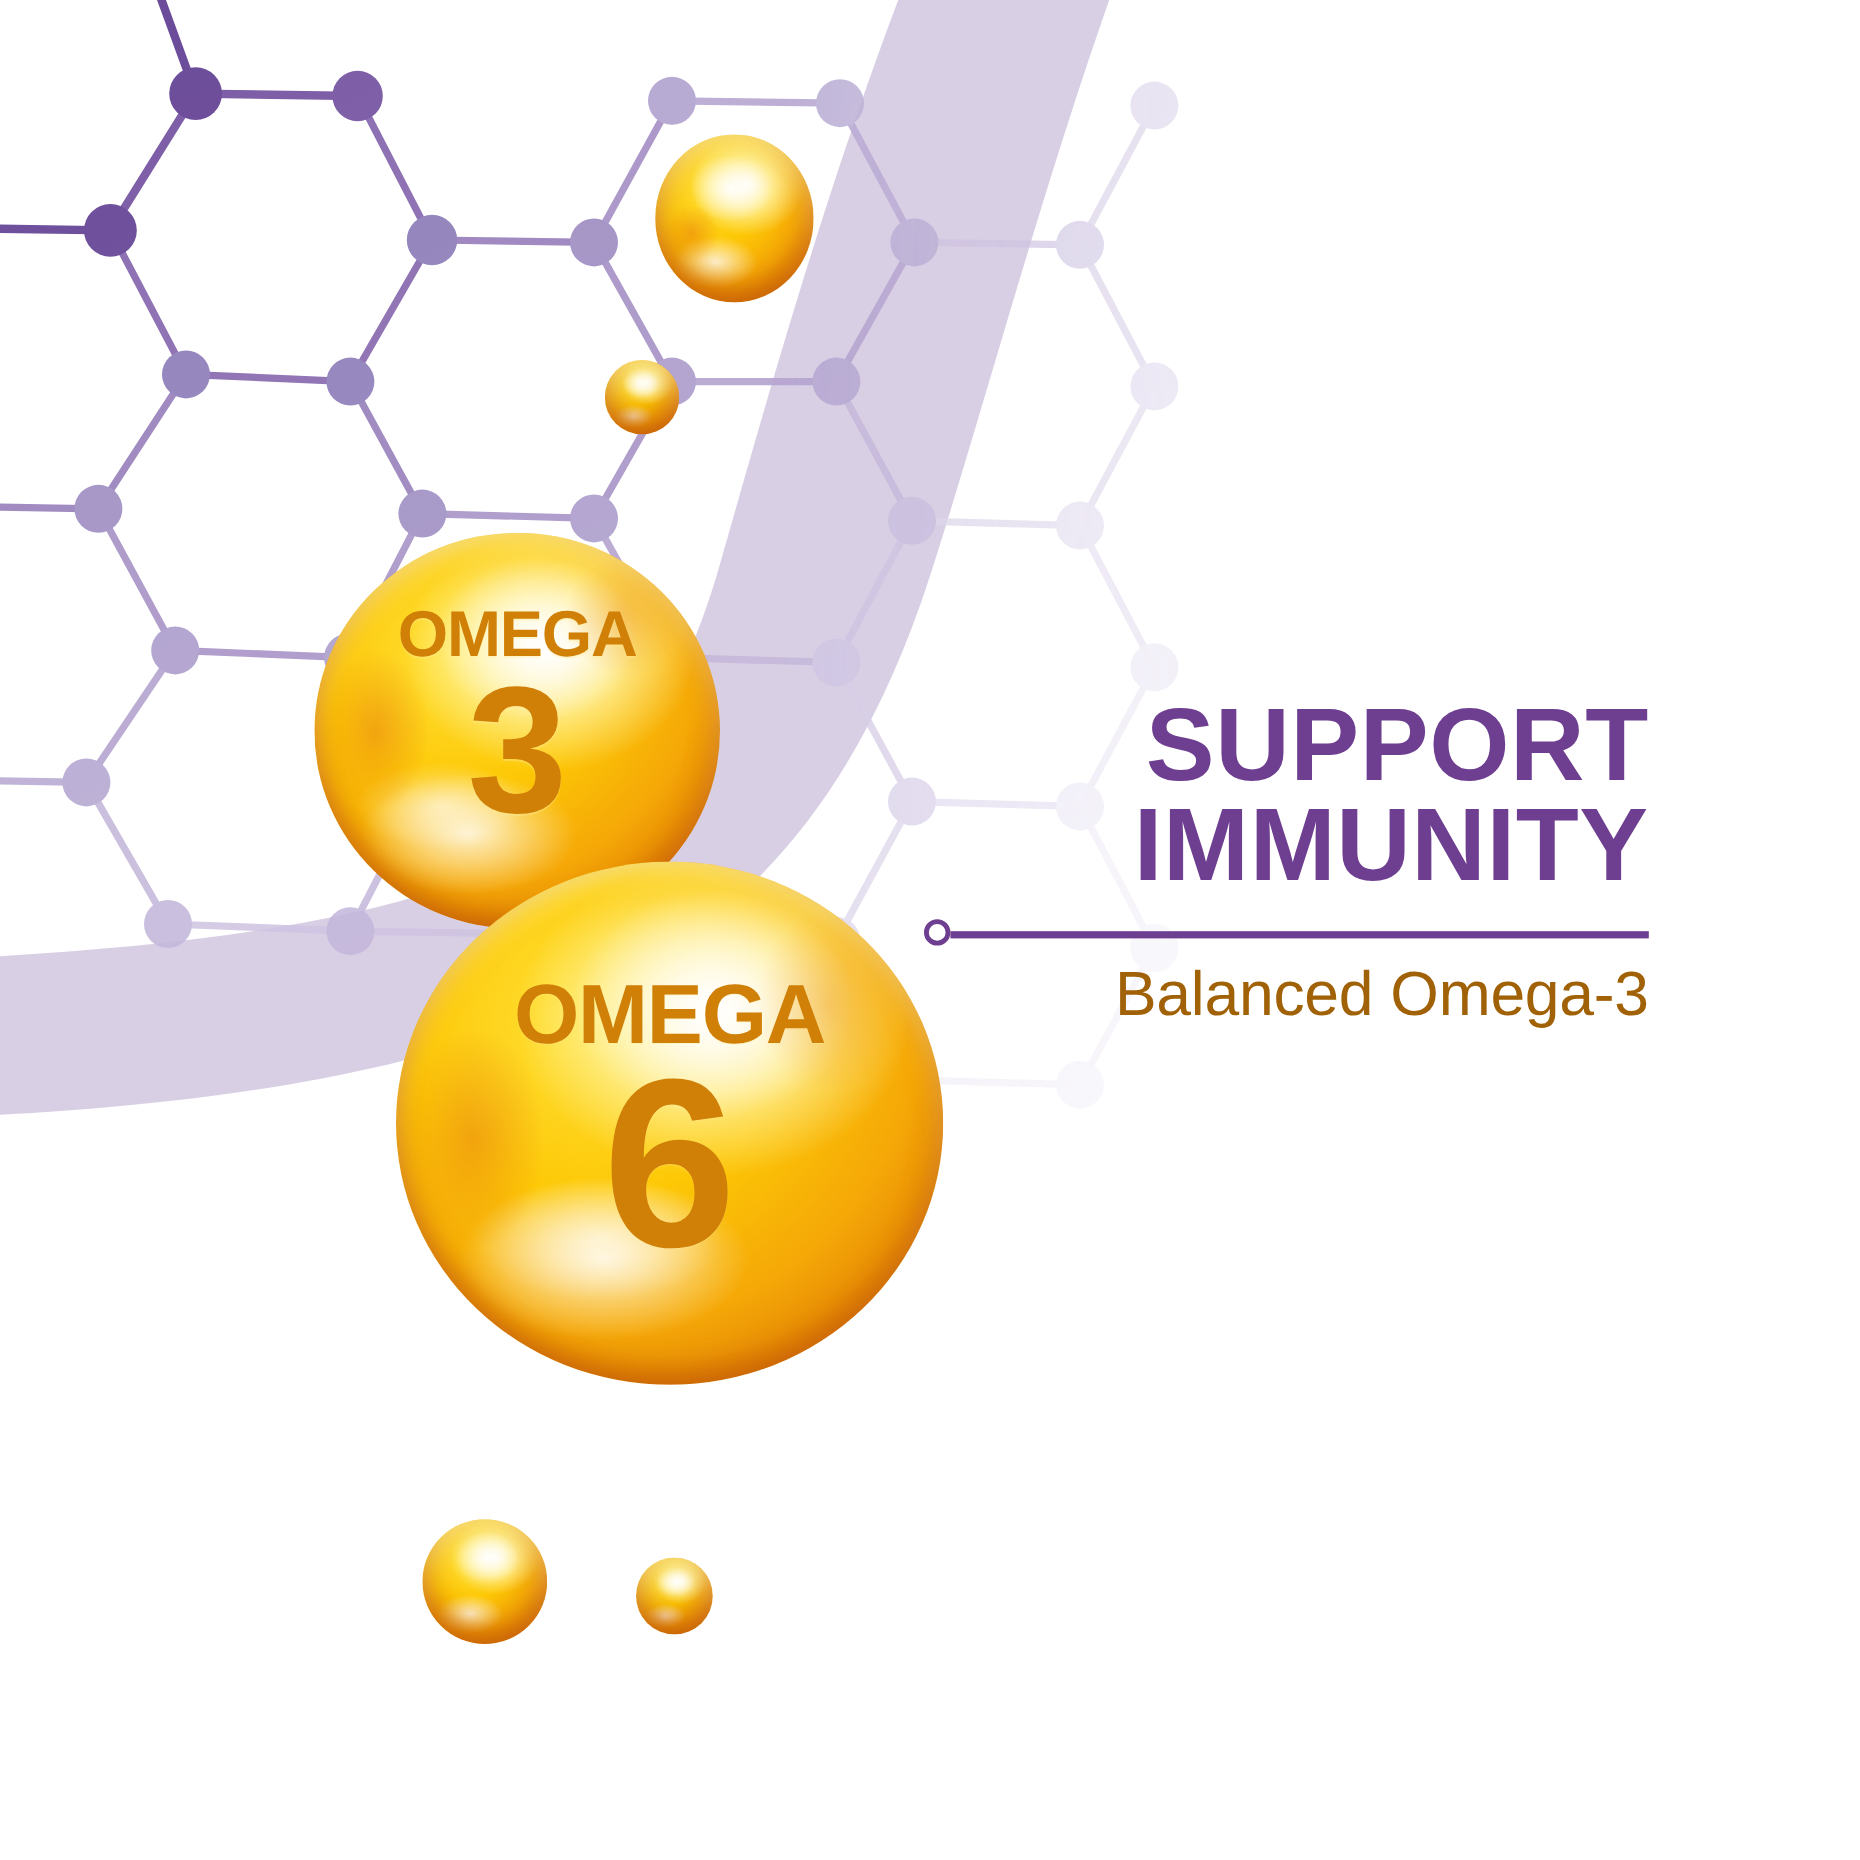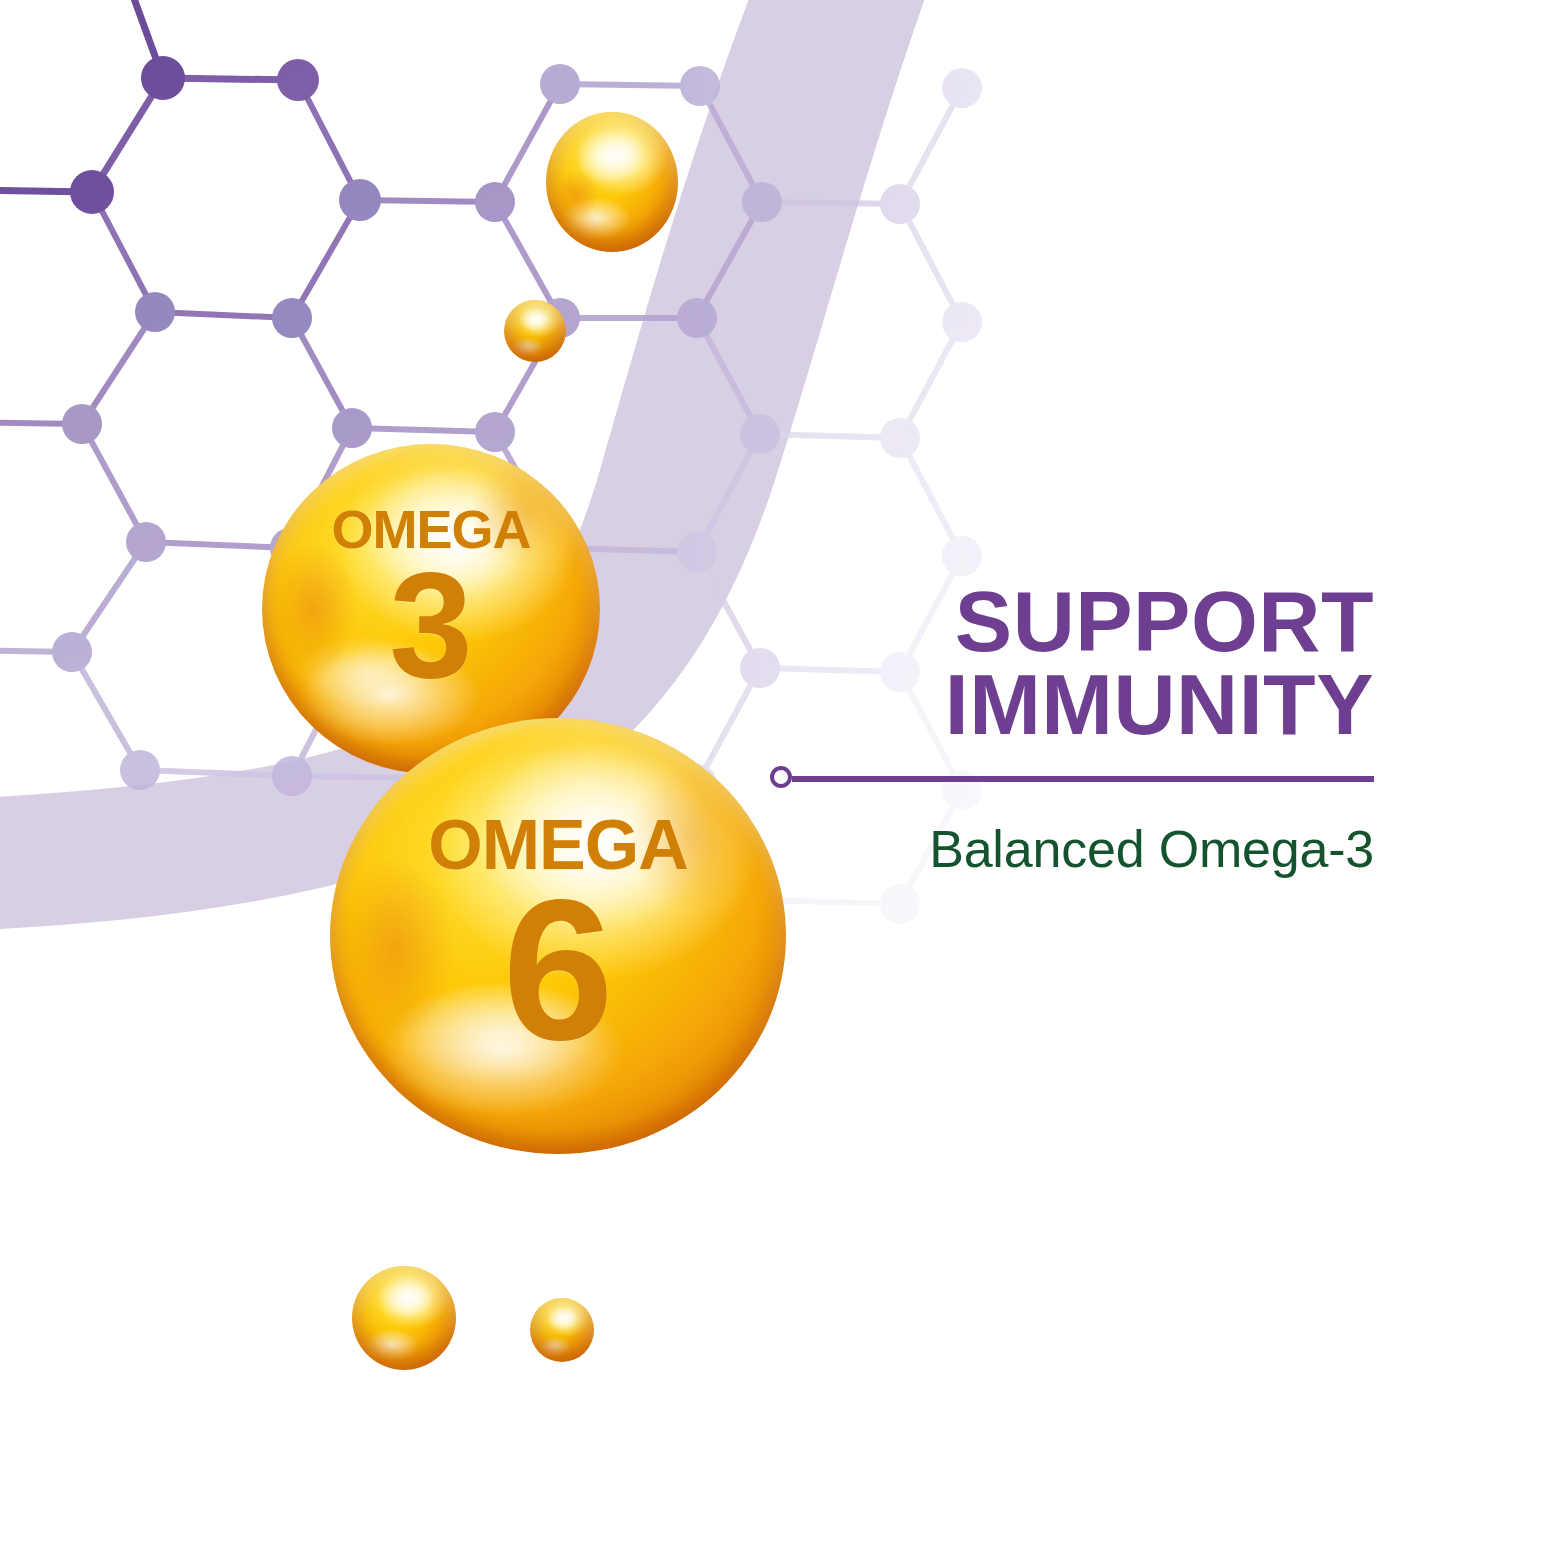--- a/index.html
+++ b/index.html
@@ -94,23 +94,23 @@
     background:#ffffff;
     box-sizing:border-box;
   }
   #divider-line{
     position:absolute;left:22px;top:10px;
     width:582px;height:6px;
     background:#6e3e90;
   }
   #subtext{
     position:absolute;
-    left:860px;top:818px;width:514px;
+    left:860px;top:798px;width:514px;
     text-align:right;
-    color:#14532d;
+    color:#a16207;
     font-family:"Liberation Sans", sans-serif;
     font-weight:normal;
     font-size:52px;
     line-height:1.22;
     letter-spacing:-0.2px;
   }
   #subtext span{display:block;}
 </style>
 </head>
 <body>

